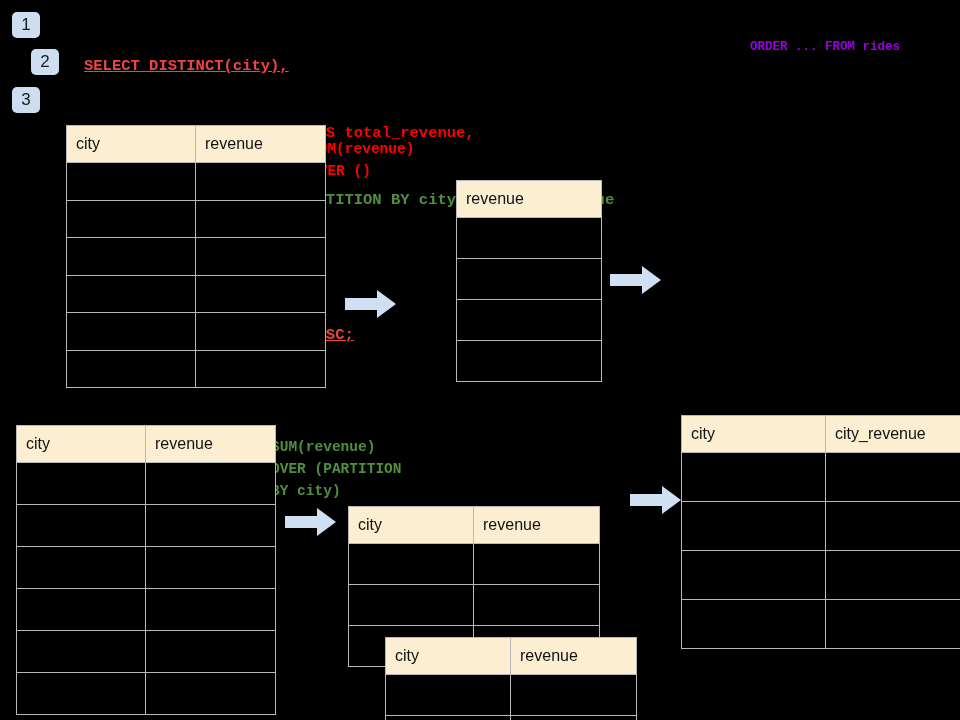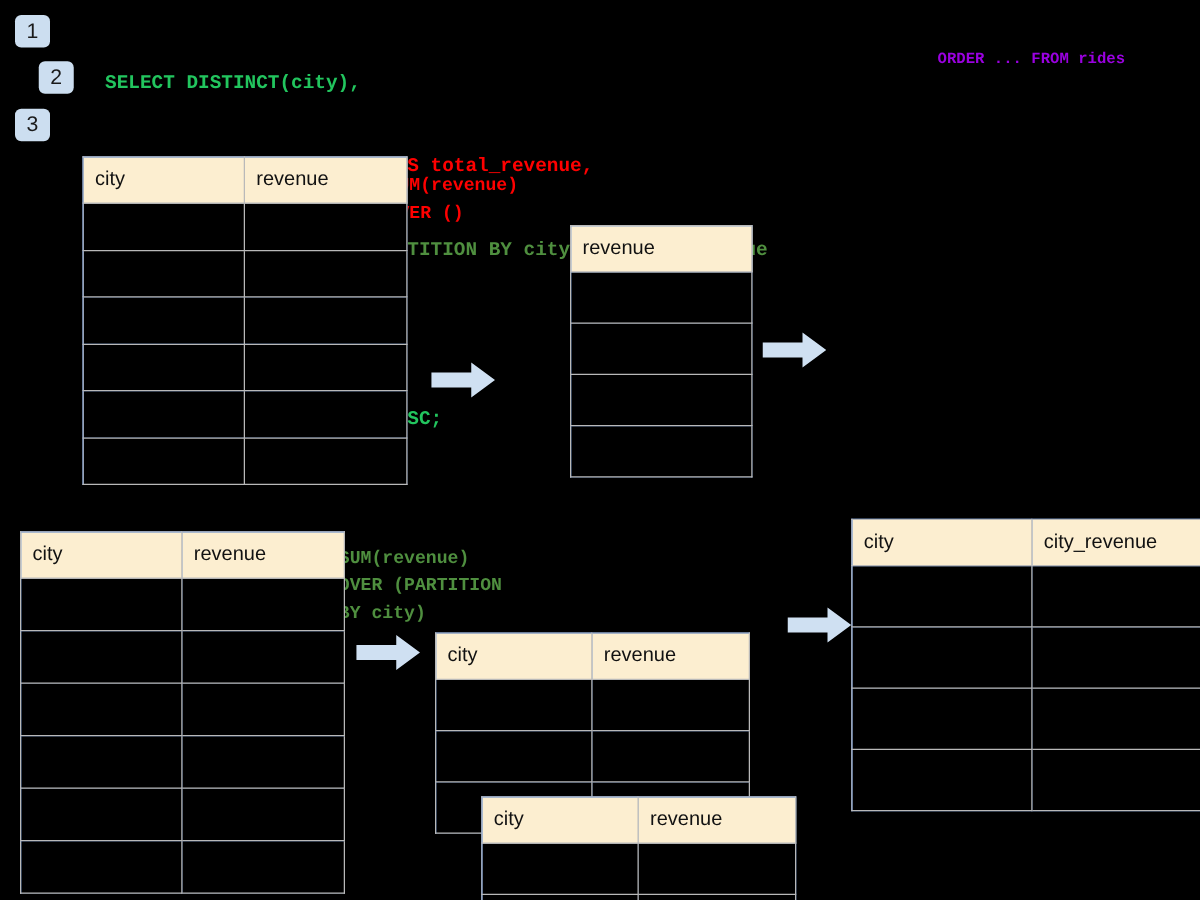--- a/index.html
+++ b/index.html
@@ -38,21 +38,21 @@
     left: 84px;
     top: 10px;
     font-family: "Liberation Mono", "DejaVu Sans Mono", monospace;
     font-size: 15.5px;
     font-weight: bold;
     line-height: 22.4px;
     white-space: pre;
     letter-spacing: 0px;
   }
   .sql-line { white-space: pre; }
-  .c-purple { color: #22c55e; }
+  .c-purple { color: #ef4444; text-decoration: underline; }
   .c-red    { color: #ff0000; }
   .c-green  { color: #4f8f3f; }
 
   
   .side-note {
     position: absolute;
     left: 750px;
     top: 38px;
     font-family: "Liberation Mono", "DejaVu Sans Mono", monospace;
     font-size: 12.5px;

